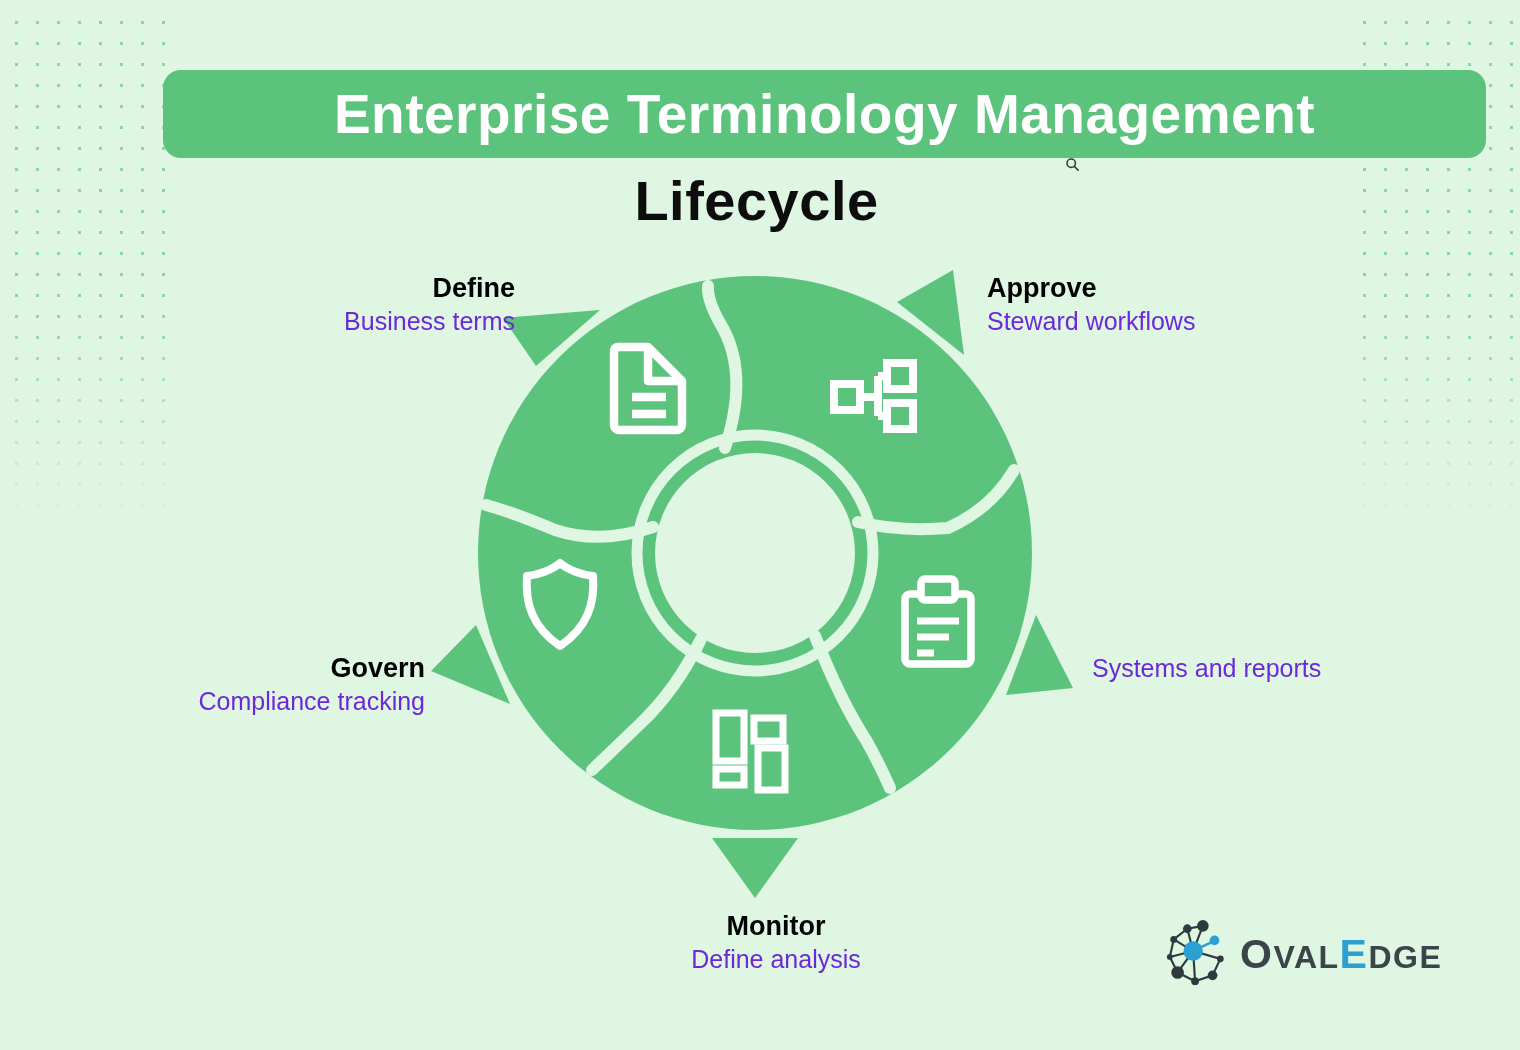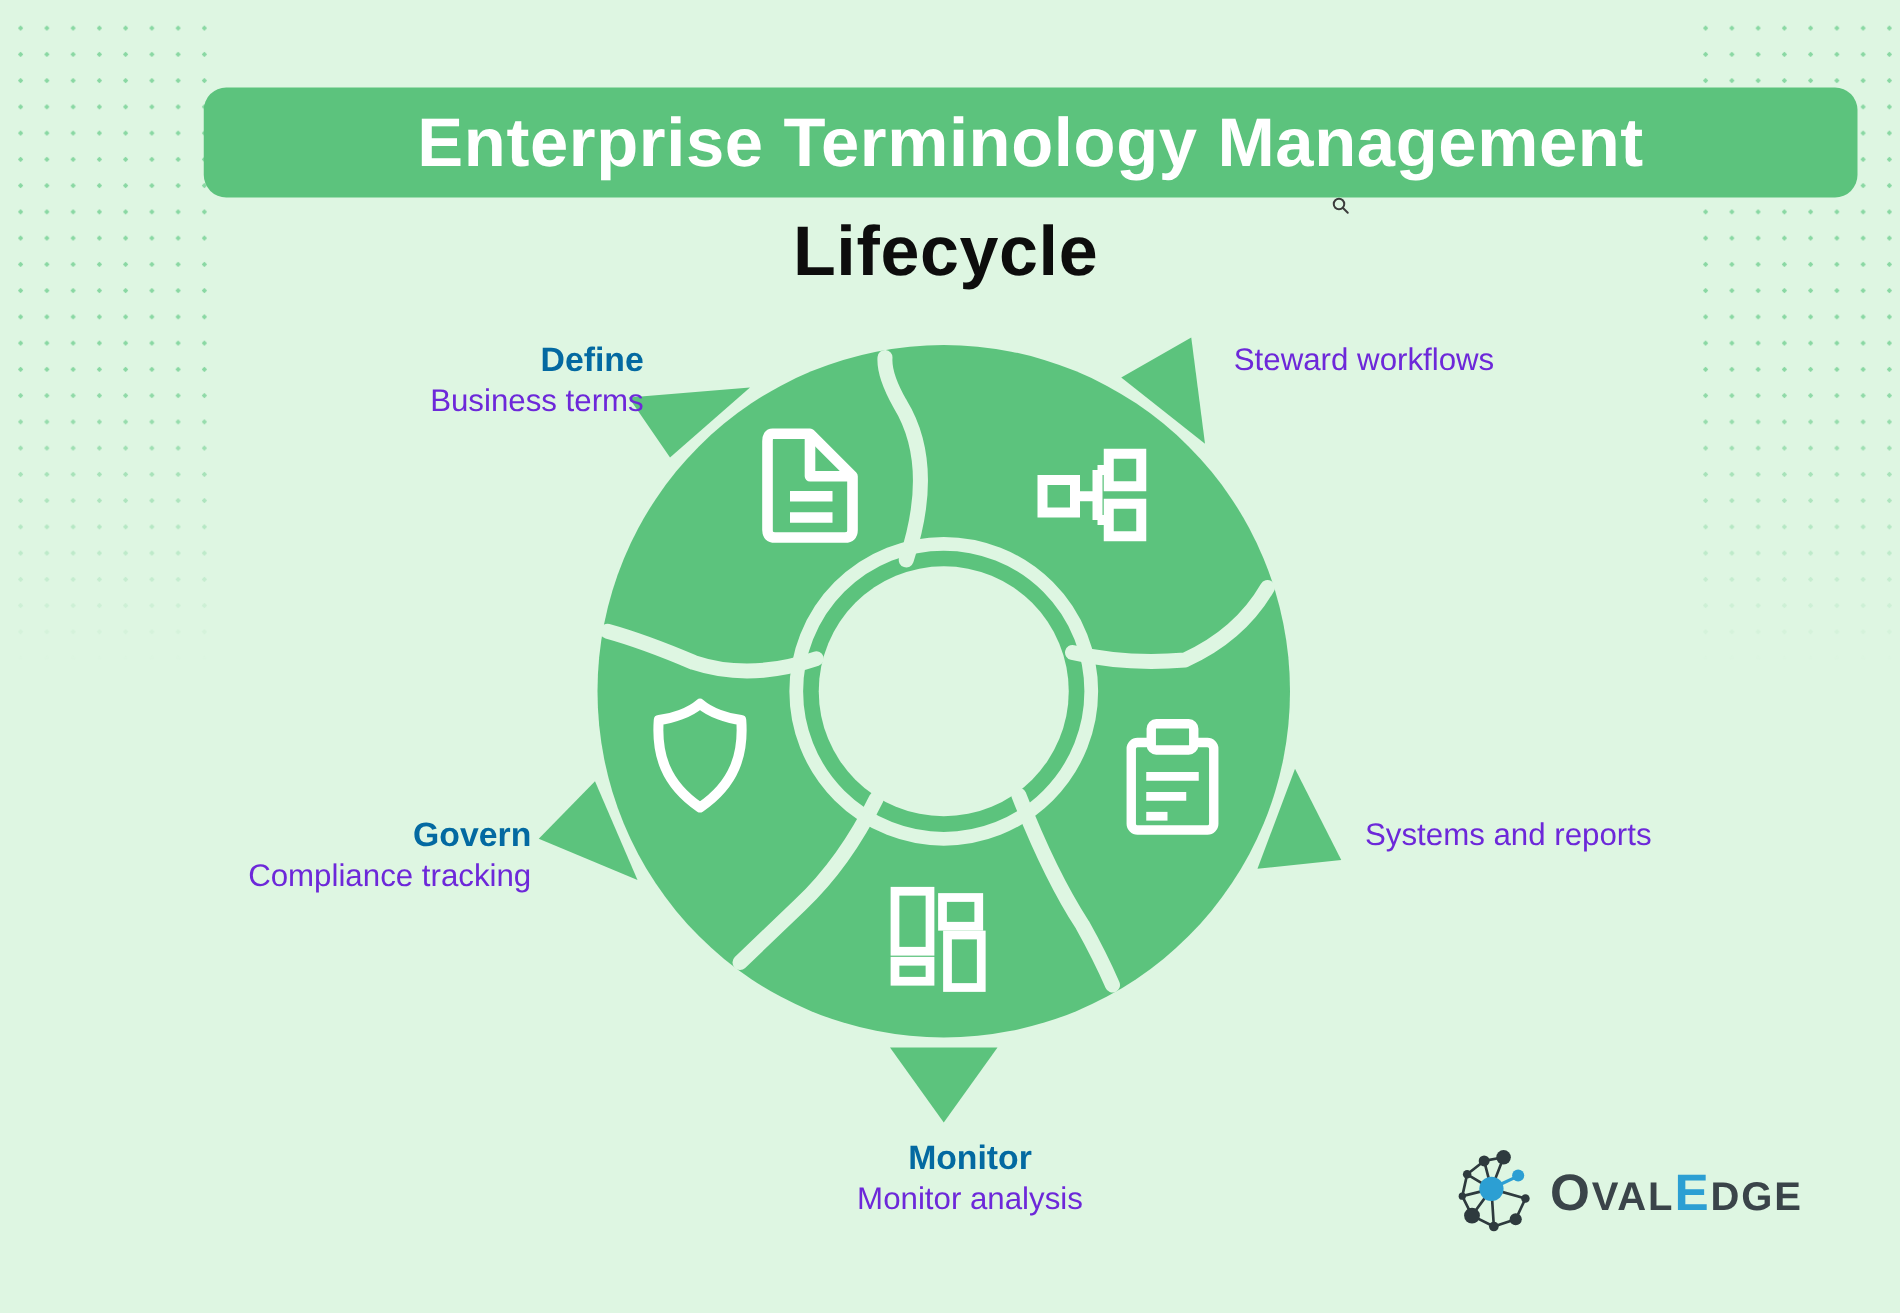--- a/index.html
+++ b/index.html
@@ -43,21 +43,21 @@
     position:absolute;left:163px;top:168px;width:1187px;text-align:center;
     font-size:56px;font-weight:800;color:#0d0d0d;letter-spacing:.5px;
   }
   .search-glyph{position:absolute;left:1065px;top:157px;width:16px;height:16px;}
 
   
   .wheel{position:absolute;left:0;top:0;width:1520px;height:1050px;}
 
   
   .stage-label{position:absolute;white-space:nowrap;}
-  .stage-label .stage-name{font-size:27px;font-weight:700;line-height:33px;color:#0369a1;}
+  .stage-label .stage-name{font-size:27px;font-weight:700;line-height:33px;color:#000000;}
   .stage-label .stage-desc{font-size:25px;font-weight:400;line-height:33px;color:#6d28d9;}
   .lbl-define{right:1005px;top:272px;text-align:right;}
   .lbl-approve{left:987px;top:272px;text-align:left;}
   .lbl-govern{right:1095px;top:652px;text-align:right;}
   .lbl-map{left:1092px;top:652px;text-align:left;}
   .lbl-monitor{left:776px;top:910px;transform:translateX(-50%);text-align:center;}
 
   
   .brand{position:absolute;left:1164px;top:919px;display:flex;align-items:center;}
   .brand-icon{width:68px;height:70px;}
@@ -145,28 +145,29 @@
   <g stroke="#ffffff" stroke-width="8" fill="none" stroke-linejoin="round">
     <path d="M560,563 C568,570 582,575 593,576 C595,603 588,627 560,646 C532,627 525,603 527,576 C538,575 552,570 560,563 Z"></path>
   </g>
 </svg>
 
 <div class="stage-label lbl-define">
   <div class="stage-name">Define</div>
   <div class="stage-desc">Business terms</div>
 </div>
 <div class="stage-label lbl-approve">
+  <div class="stage-name">Approve</div>
   <div class="stage-desc">Steward workflows</div>
 </div>
 <div class="stage-label lbl-map">
   <div class="stage-desc">Systems and reports</div>
 </div>
 <div class="stage-label lbl-monitor">
   <div class="stage-name">Monitor</div>
-  <div class="stage-desc">Monitor analysis</div>
+  <div class="stage-desc">Define analysis</div>
 </div>
 <div class="stage-label lbl-govern">
   <div class="stage-name">Govern</div>
   <div class="stage-desc">Compliance tracking</div>
 </div>
 
 <div class="brand">
   <svg class="brand-icon" viewBox="0 0 70 70">
     <g stroke="#2E3A3E" stroke-width="2.2" fill="none">
       <path d="M24,9 L40,6 M24,9 L10,20 M10,20 L6,38 M6,38 L14,54 M14,54 L32,63 M32,63 L50,57 M50,57 L58,40"></path>

